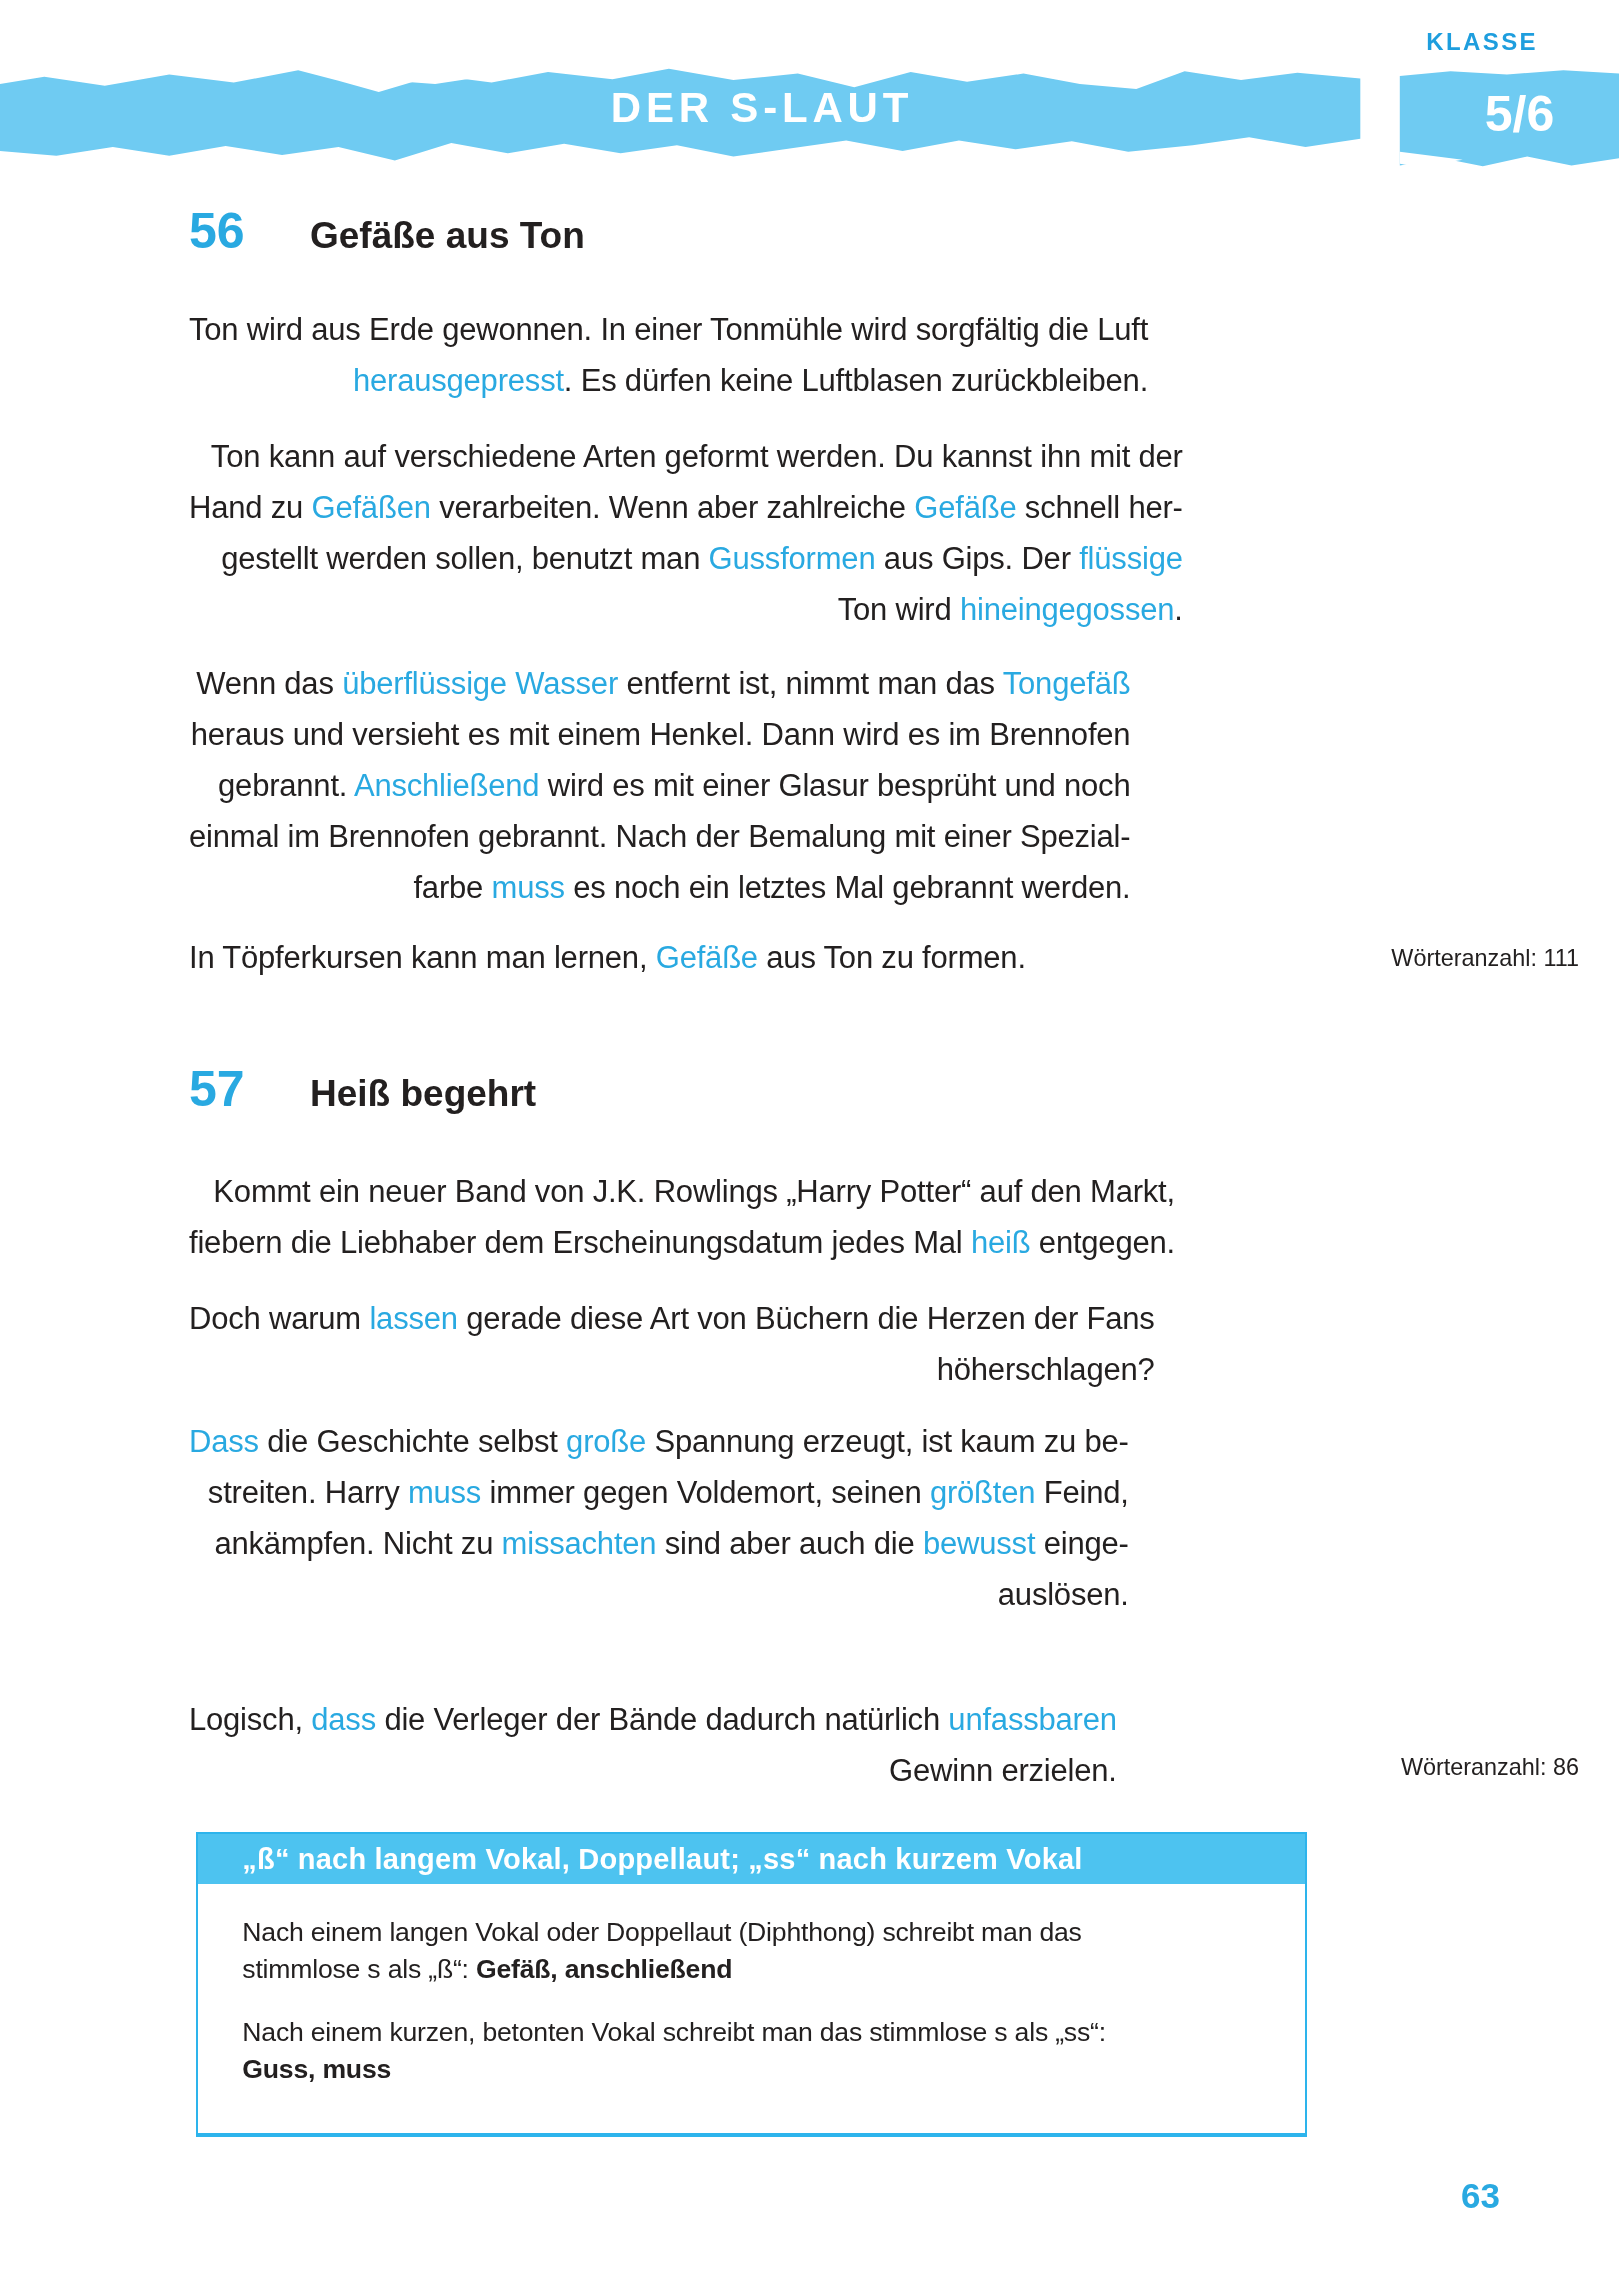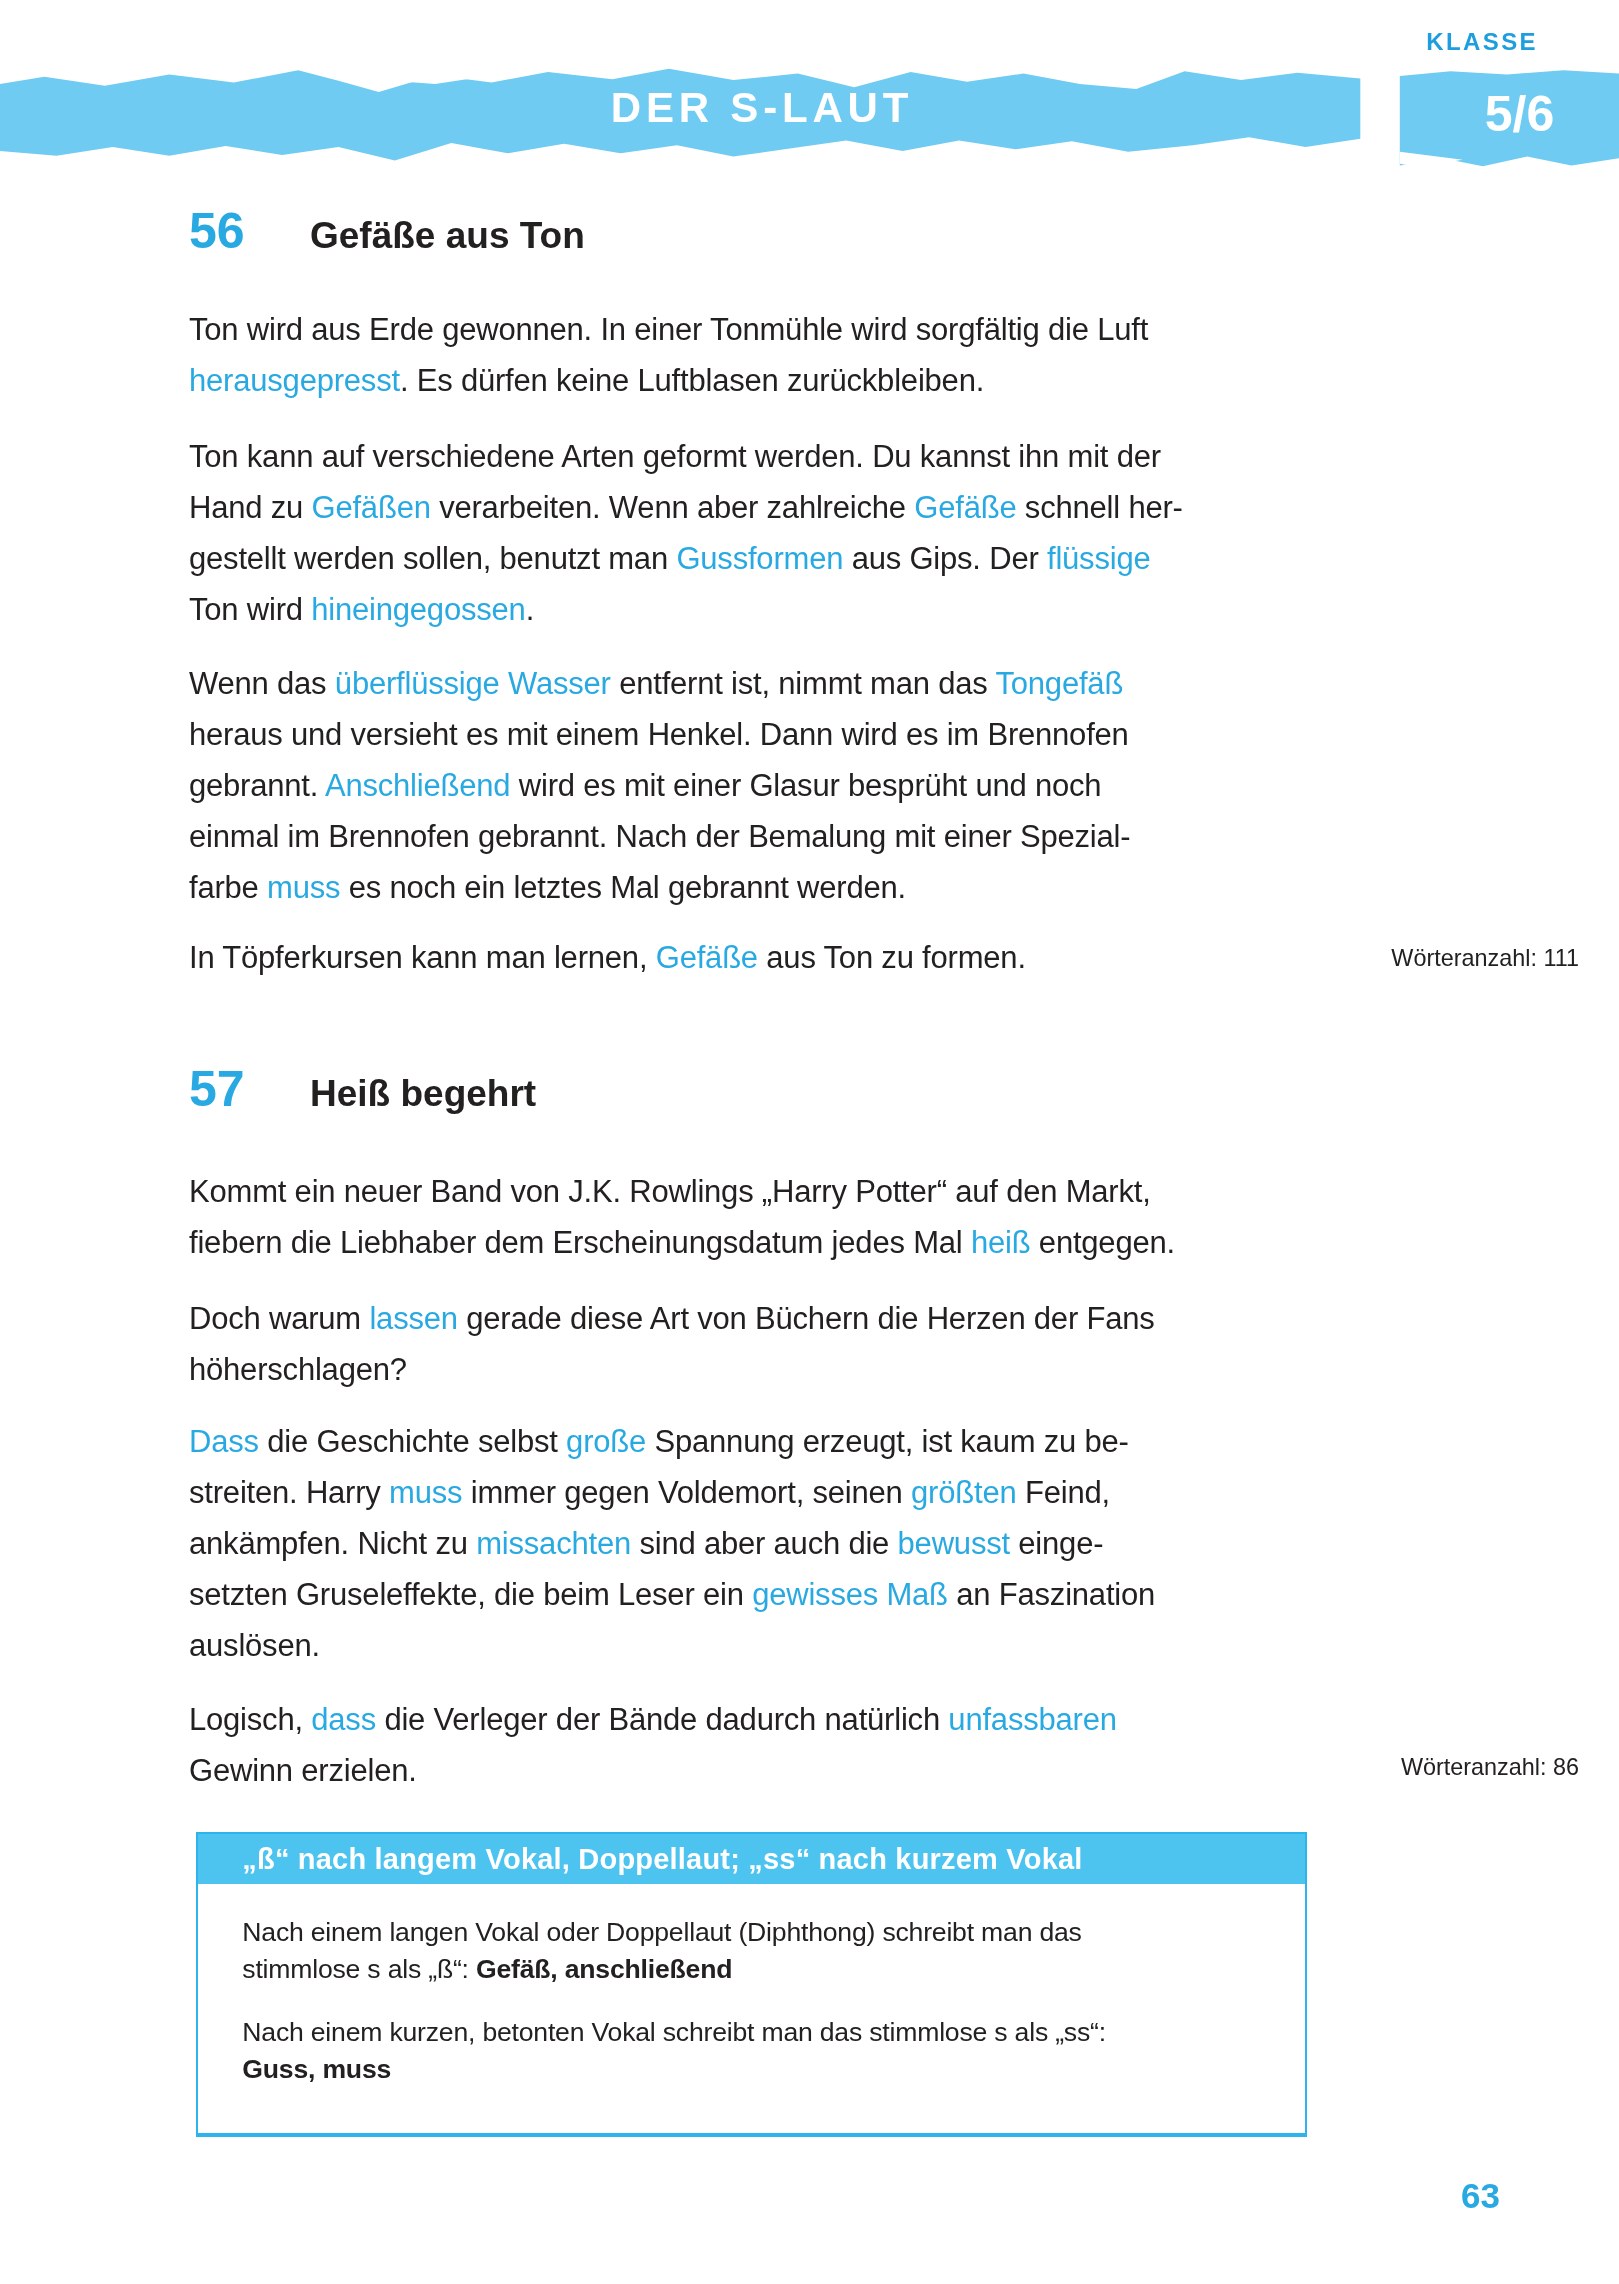--- a/index.html
+++ b/index.html
@@ -22,21 +22,21 @@
     display:flex;align-items:center;justify-content:center;
     font-size:50px;font-weight:bold;color:#ffffff;line-height:1;
   }
   
   .content{position:absolute;left:189px;right:40px;top:0;height:100%;}
   .sec-heading{position:absolute;left:0;display:flex;align-items:baseline;}
   .sec-num{display:inline-block;width:121px;font-size:50px;font-weight:bold;color:#29a9e1;line-height:1;}
   .sec-title{font-size:37px;font-weight:bold;color:#232020;line-height:1;}
   .h56{top:206px;}
   .h57{top:1064px;}
-  .para{position:absolute;left:0;font-size:31px;line-height:51px;letter-spacing:-0.2px;white-space:nowrap;}
+  .para{position:absolute;left:0;font-size:31px;line-height:51px;letter-spacing:-0.2px;white-space:nowrap;text-align:right;}
   .p56-1{top:304px;}
   .p56-2{top:431px;}
   .p56-3{top:658px;}
   .p56-4{top:932px;}
   .p57-1{top:1166px;}
   .p57-2{top:1293px;}
   .p57-3{top:1416px;}
   .p57-4{top:1694px;}
   .seg-a{color:#29a9e1;}
   .seg-b{font-weight:bold;}
@@ -114,21 +114,20 @@
       <div class="tl"><span>fiebern die Liebhaber dem Erscheinungsdatum jedes Mal </span><span class="seg-a">heiß</span><span> entgegen.</span></div>
     </div>
   <div class="para p57-2">
       <div class="tl"><span>Doch warum </span><span class="seg-a">lassen</span><span> gerade diese Art von Büchern die Herzen der Fans</span></div>
       <div class="tl"><span>höherschlagen?</span></div>
     </div>
   <div class="para p57-3">
       <div class="tl"><span class="seg-a">Dass</span><span> die Geschichte selbst </span><span class="seg-a">große</span><span> Spannung erzeugt, ist kaum zu be-</span></div>
       <div class="tl"><span>streiten. Harry </span><span class="seg-a">muss</span><span> immer gegen Voldemort, seinen </span><span class="seg-a">größten</span><span> Feind,</span></div>
       <div class="tl"><span>ankämpfen. Nicht zu </span><span class="seg-a">missachten</span><span> sind aber auch die </span><span class="seg-a">bewusst</span><span> einge-</span></div>
-      <div class="tl"><span>setzten Gruseleffekte, die beim Leser ein </span><span class="seg-a">gewisses Maß</span><span> an Faszination</span></div>
       <div class="tl"><span>auslösen.</span></div>
     </div>
   <div class="para p57-4">
       <div class="tl"><span>Logisch, </span><span class="seg-a">dass</span><span> die Verleger der Bände dadurch natürlich </span><span class="seg-a">unfassbaren</span></div>
       <div class="tl"><span>Gewinn erzielen.</span></div>
     </div>
   <div class="wordcount wc86">Wörteranzahl: 86</div>
 
   <div class="infobox">
     <div class="infobox-header">„ß“ nach langem Vokal, Doppellaut; „ss“ nach kurzem Vokal</div>

